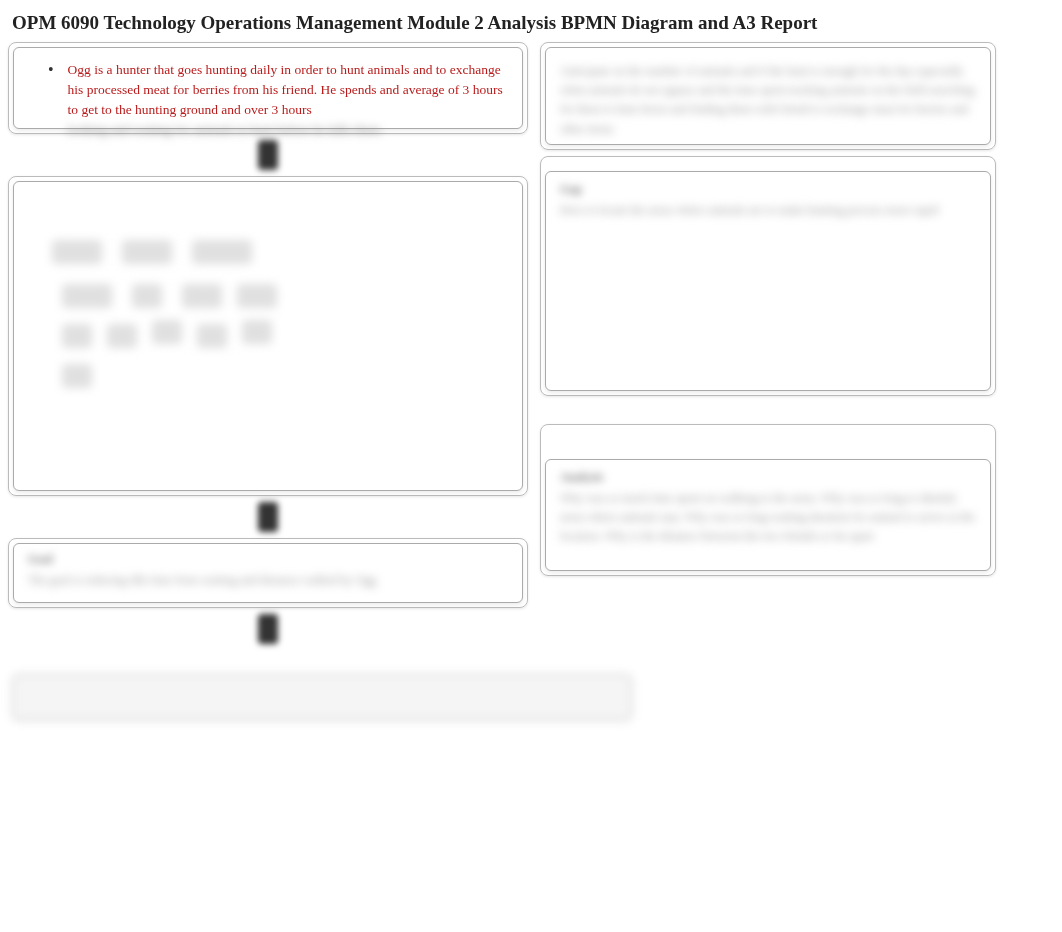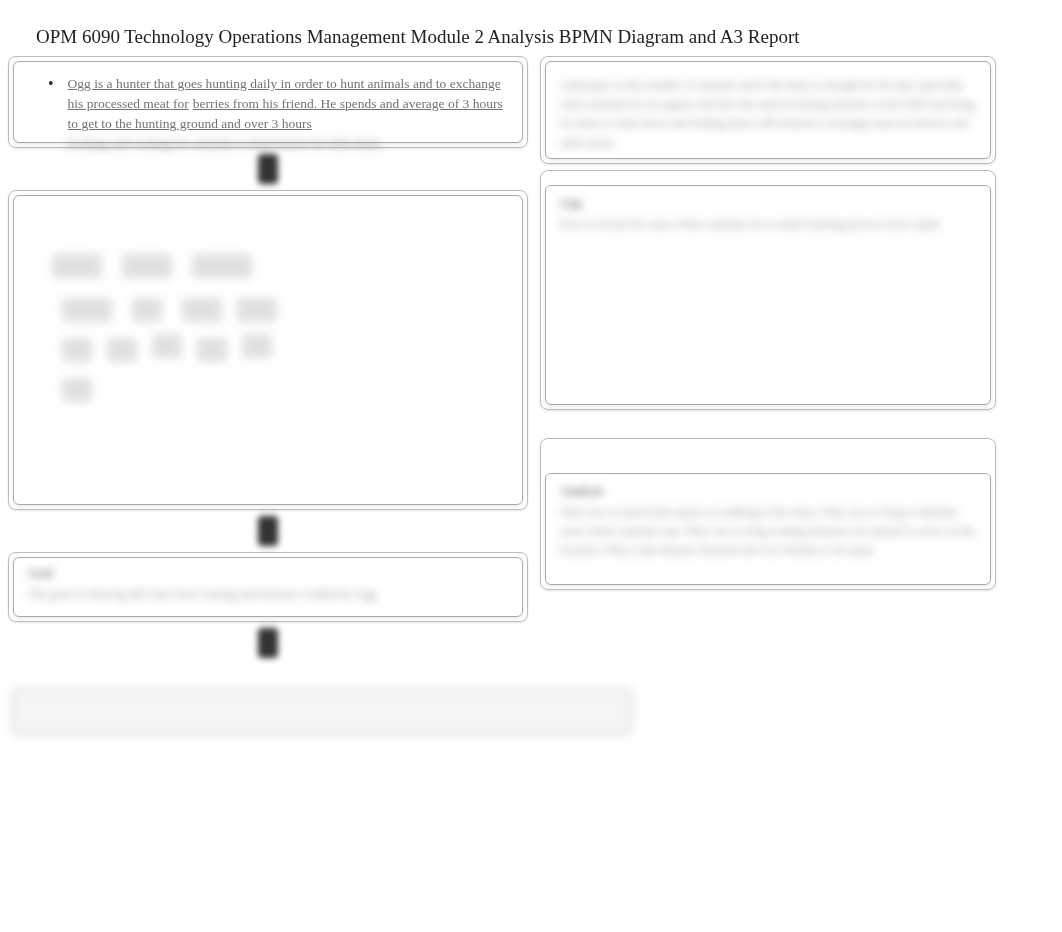--- a/index.html
+++ b/index.html
@@ -10,24 +10,23 @@
     body {
       width: 1062px;
       height: 932px;
       background: #ffffff;
       font-family: Georgia, 'Times New Roman', serif;
       color: #333;
       position: relative;
     }
     .page-title {
       font-size: 19px;
-      font-weight: normal;
-      padding: 26px 0 8px 12px;
+      font-weight: bold;
+      padding: 12px 0 8px 12px;
       color: #222;
-      margin-left: 24px;
     }
     .content-area {
       position: relative;
       width: 100%;
       height: 880px;
     }
     .left-column {
       position: absolute;
       left: 8px;
       top: 0;
@@ -51,22 +50,21 @@
     .box-outer {
       border: 1px solid #bbb;
       border-radius: 8px;
       padding: 4px;
       box-shadow: 0 1px 3px rgba(0,0,0,0.1);
       margin-bottom: 0;
     }
     .clear-text {
       font-size: 13.5px;
       line-height: 1.4;
-      color: #737373;
-      text-decoration: underline;
+      color: #b91c1c;
     }
     .bullet-row {
       display: flex;
       align-items: flex-start;
       padding: 2px 0 2px 20px;
     }
     .bullet {
       font-size: 16px;
       margin-right: 14px;
       line-height: 1.3;

